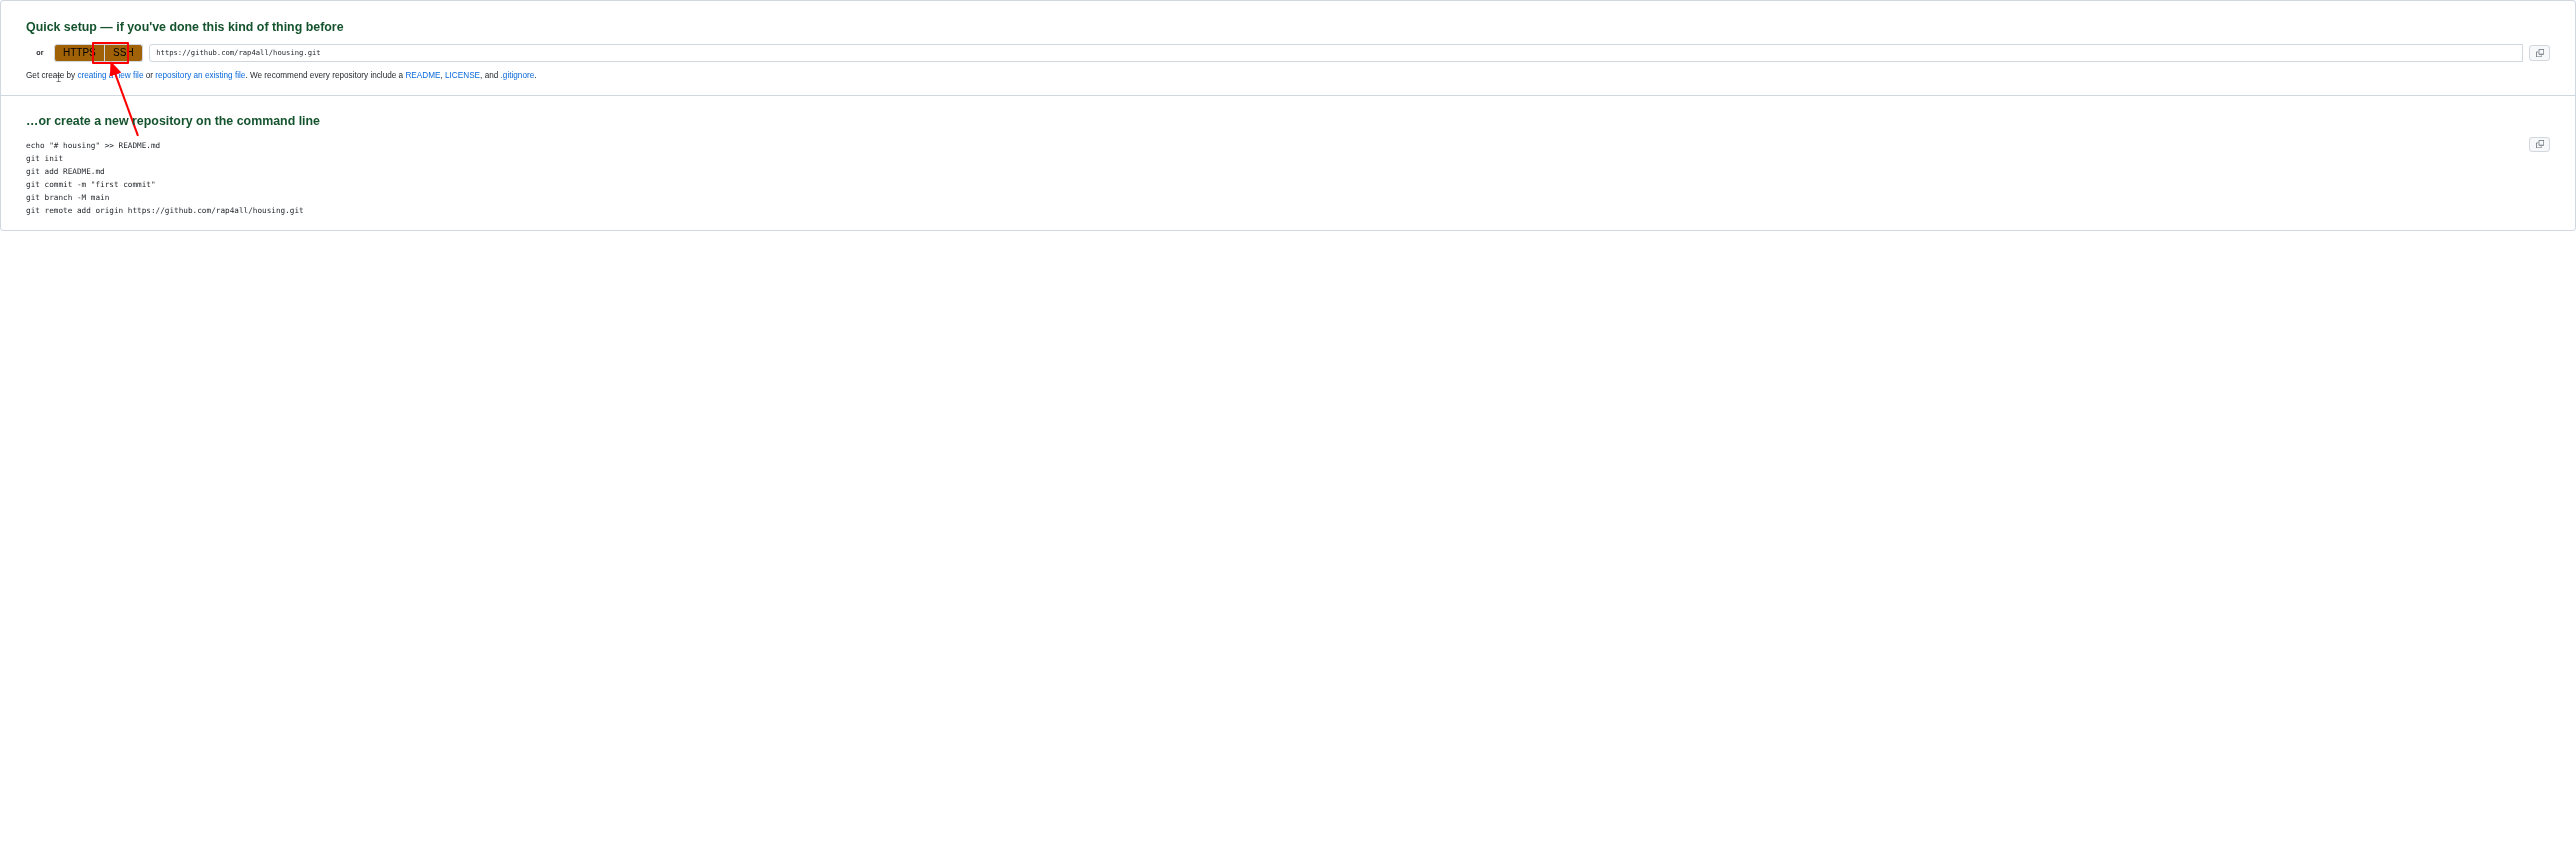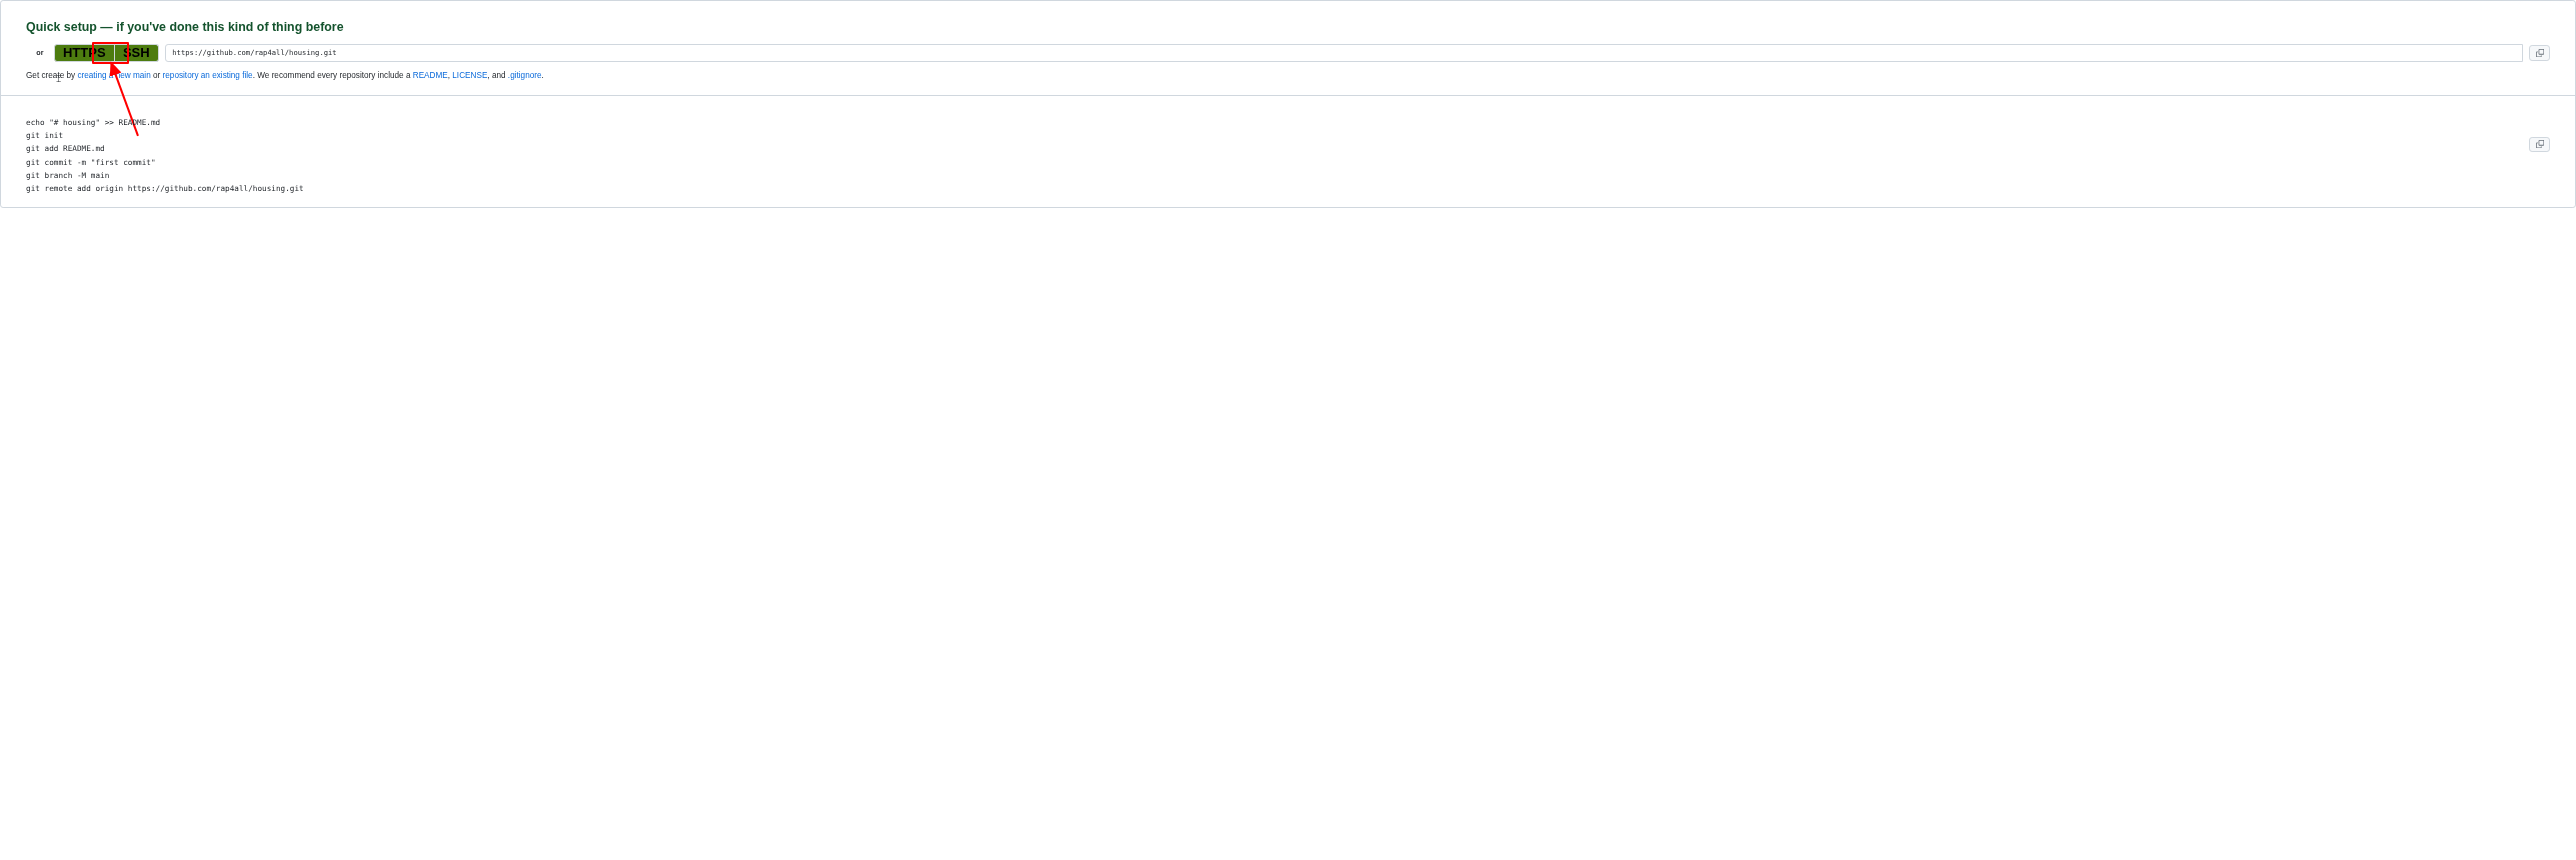--- a/index.html
+++ b/index.html
@@ -37,23 +37,23 @@
     .or-label {
       font-weight: 600;
       margin: 0 4.1px 0 10.3px;
     }
     .btn-group {
       display: inline-flex;
       position: relative;
     }
     .btn-seg {
       padding: 2.6px 8.2px;
-      font-size: 13px;
-      font-weight: 700;
-      background: #4d7c0f;
+      font-size: 10px;
+      font-weight: 400;
+      background: #a16207;
       border: 0.5px solid #d0d7de;
       cursor: pointer;
       line-height: 10.3px;
     }
     .btn-seg:first-child { border-radius: 3.1px 0 0 3.1px; }
     .btn-seg:last-child { border-left: none; border-radius: 0 3.1px 3.1px 0; }
     .url-input {
       flex: 1;
       padding: 2.6px 6.2px;
       font-family: ui-monospace, SFMono-Regular, Menlo, Consolas, monospace;
@@ -136,36 +136,37 @@
 
       <button class="copy-btn">
         <svg class="copy-icon" width="8.2" height="8.2" viewBox="0 0 16 16">
           <path d="M0 6.75C0 5.784.784 5 1.75 5h1.5a.75.75 0 0 1 0 1.5h-1.5a.25.25 0 0 0-.25.25v7.5c0 .138.112.25.25.25h7.5a.25.25 0 0 0 .25-.25v-1.5a.75.75 0 0 1 1.5 0v1.5A1.75 1.75 0 0 1 9.25 16h-7.5A1.75 1.75 0 0 1 0 14.25Z"></path>
           <path d="M5 1.75C5 .784 5.784 0 6.75 0h7.5C15.216 0 16 .784 16 1.75v7.5A1.75 1.75 0 0 1 14.25 11h-7.5A1.75 1.75 0 0 1 5 9.25Zm1.75-.25a.25.25 0 0 0-.25.25v7.5c0 .138.112.25.25.25h7.5a.25.25 0 0 0 .25-.25v-7.5a.25.25 0 0 0-.25-.25Z"></path>
         </svg>
       </button>
     </div>
 
     <div class="desc">
-      <span>Get create by </span><a href="#">creating a new main</a><span> or </span><a href="#">repository an existing file</a><span>. </span><strong><span>We recommend every repository include a </span><a href="#">README</a><span>, </span><a href="#">LICENSE</a><span>, and </span><a href="#">.gitignore</a><span>.</span></strong>
+      <span>Get create by </span><a href="#">creating a new file</a><span> or </span><a href="#">repository an existing file</a><span>. </span><strong><span>We recommend every repository include a </span><a href="#">README</a><span>, </span><a href="#">LICENSE</a><span>, and </span><a href="#">.gitignore</a><span>.</span></strong>
     </div>
 
     <div class="red-box" id="red-box" style="left: 91px; top: 41px; width: 37px; height: 21.6px;"></div>
     <svg class="red-arrow" id="red-arrow" width="62" height="82" style="left: 106px; top: 58px;" viewBox="0 0 120 160">
       <defs>
         <marker id="ah" markerWidth="8" markerHeight="8" refX="6" refY="3" orient="auto">
           <path d="M0,0 L7,3 L0,6 Z" fill="#ff0000"></path>
         </marker>
       </defs>
       <line x1="60" y1="150" x2="8" y2="8" stroke="#ff0000" stroke-width="4" marker-end="url(#ah)"></line>
     </svg>
     <span class="text-cursor">𝙸</span>
   </div>
 
   <div class="section">
+    <h2>…or create a new repository on the command line</h2>
 
     <button class="copy-btn copy-floating">
       <svg class="copy-icon" width="8.2" height="8.2" viewBox="0 0 16 16">
         <path d="M0 6.75C0 5.784.784 5 1.75 5h1.5a.75.75 0 0 1 0 1.5h-1.5a.25.25 0 0 0-.25.25v7.5c0 .138.112.25.25.25h7.5a.25.25 0 0 0 .25-.25v-1.5a.75.75 0 0 1 1.5 0v1.5A1.75 1.75 0 0 1 9.25 16h-7.5A1.75 1.75 0 0 1 0 14.25Z"></path>
         <path d="M5 1.75C5 .784 5.784 0 6.75 0h7.5C15.216 0 16 .784 16 1.75v7.5A1.75 1.75 0 0 1 14.25 11h-7.5A1.75 1.75 0 0 1 5 9.25Zm1.75-.25a.25.25 0 0 0-.25.25v7.5c0 .138.112.25.25.25h7.5a.25.25 0 0 0 .25-.25v-7.5a.25.25 0 0 0-.25-.25Z"></path>
       </svg>
     </button>
 
     <div class="code-block">echo "# housing" &gt;&gt; README.md
 git init

